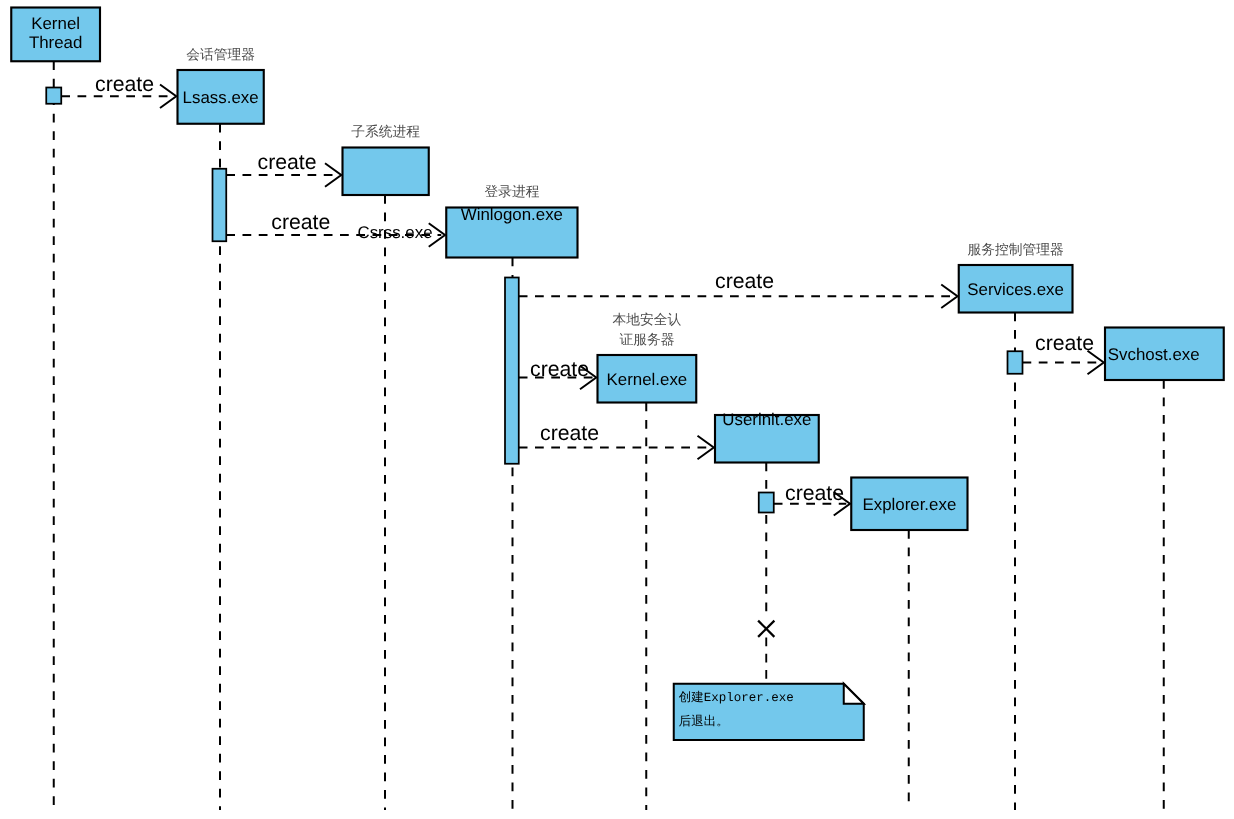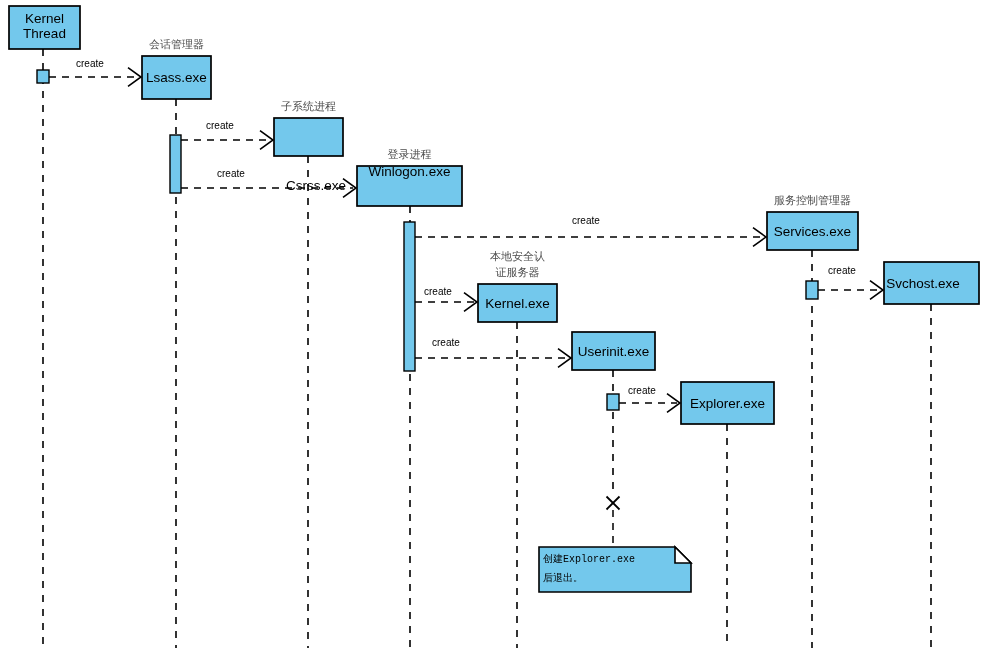--- a/index.html
+++ b/index.html
@@ -82,21 +82,21 @@
   }
   .stereotype {
     font-family: "Liberation Sans", sans-serif;
     font-size: 11px;
     line-height: 16px;
     color: #4d4d4d;
     text-align: center;
   }
   .msg-label {
     font-family: "Liberation Sans", sans-serif;
-    font-size: 10px;
+    font-size: 17px;
     color: #000000;
   }
   .note-text {
     font-family: "Liberation Mono", monospace;
     font-size: 10px;
     line-height: 19px;
     color: #000000;
     white-space: pre;
   }
 </style>
@@ -167,20 +167,20 @@
 Thread</div>
       <div class="lbl actor-name" style="left: 142px; top: 70px; width: 69px;">Lsass.exe</div>
       <div class="lbl stereotype" style="left: 96.5px; top: 36px; width: 160px;">会话管理器</div>
       <div class="lbl actor-name" style="left: 286px; top: 129.5px; width: 46px; margin-top: 48px;">Csrss.exe</div>
       <div class="lbl stereotype" style="left: 228.5px; top: 98px; width: 160px;">子系统进程</div>
       <div class="lbl actor-name" style="left: 357px; top: 164px; width: 105px;">Winlogon.exe</div>
       <div class="lbl stereotype" style="left: 329.5px; top: 146px; width: 160px;">登录进程</div>
       <div class="lbl actor-name" style="left: 478px; top: 295.5px; width: 79px;">Kernel.exe</div>
       <div class="lbl stereotype" style="left: 437.5px; top: 248px; width: 160px;">本地安全认
 证服务器</div>
-      <div class="lbl actor-name" style="left: 572px; top: 344px; width: 83px;">Userinit.exe</div>
+      <div class="lbl actor-name" style="left: 572px; top: 328px; width: 83px;">Userinit.exe</div>
       <div class="lbl actor-name" style="left: 681px; top: 395.5px; width: 93px;">Explorer.exe</div>
       <div class="lbl actor-name" style="left: 767px; top: 223.5px; width: 91px;">Services.exe</div>
       <div class="lbl stereotype" style="left: 732.5px; top: 192px; width: 160px;">服务控制管理器</div>
       <div class="lbl actor-name" style="left: 884px; top: 275.5px; width: 78px;">Svchost.exe</div>
     </div>
 
 </div>
 
 </body></html>

